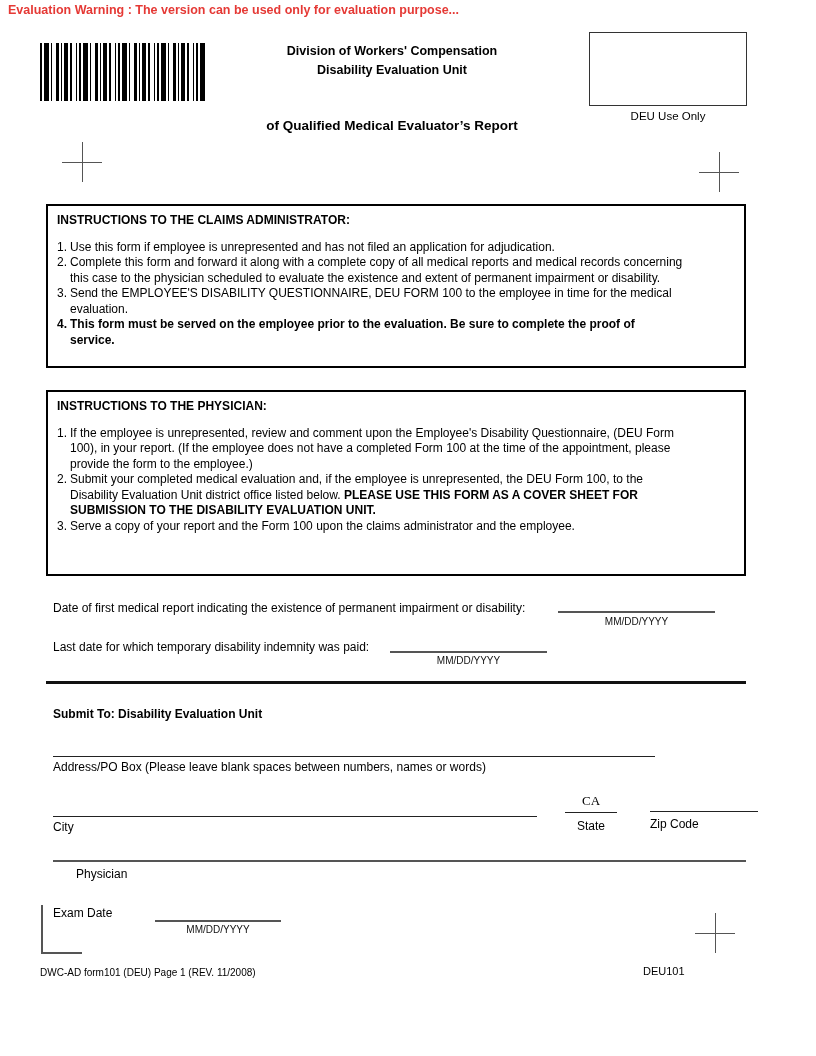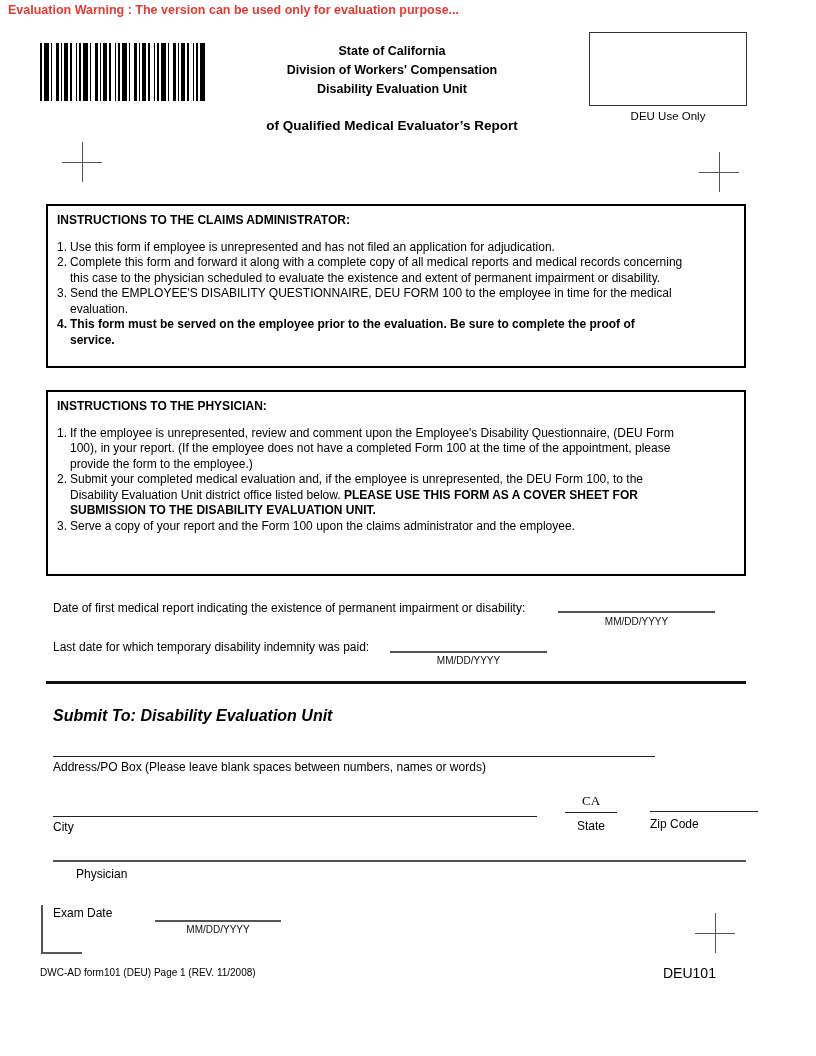--- a/index.html
+++ b/index.html
@@ -43,37 +43,36 @@
   .num{flex:none;width:13px;}
   .txt{flex:1;white-space:pre-wrap;}
   .bold{font-weight:bold;}
 
   .flabel{position:absolute;font-size:12px;white-space:nowrap;}
   .uline{position:absolute;}
   .thin{border-top:1px solid #222;}
   .med{border-top:2px solid #555;}
   .hint{position:absolute;font-size:10px;text-align:center;color:#111;}
   .thickrule{position:absolute;left:46px;top:681px;width:700px;height:3px;background:#111;}
-  .bold12{font-weight:bold;font-size:16px;font-style:italic;}
+  .bold12{font-weight:bold;font-size:12px;}
   .serifval{position:absolute;font-family:Liberation Serif, serif;font-size:13px;text-align:center;}
 
   .footer-left{position:absolute;left:40px;top:967px;font-size:10px;}
-  .footer-right{position:absolute;left:663px;top:965px;font-size:14px;}
+  .footer-right{position:absolute;left:643px;top:965px;font-size:11px;}
 </style>
 </head>
 <body>
 
 <div class="page">
 
   <div class="warning" style="color: rgb(229, 57, 53);">Evaluation Warning : The version can be used only for evaluation purpose...</div>
 
   <div class="barcode"></div>
 
   <div class="agency">
-    <div>State of California</div>
     <div>Division of Workers' Compensation</div>
     <div>Disability Evaluation Unit</div>
   </div>
 
   <div class="deu-box"></div>
   <div class="deu-label">DEU Use Only</div>
 
   <div class="form-title">
     <div>of Qualified Medical Evaluator’s Report</div>
   </div>

